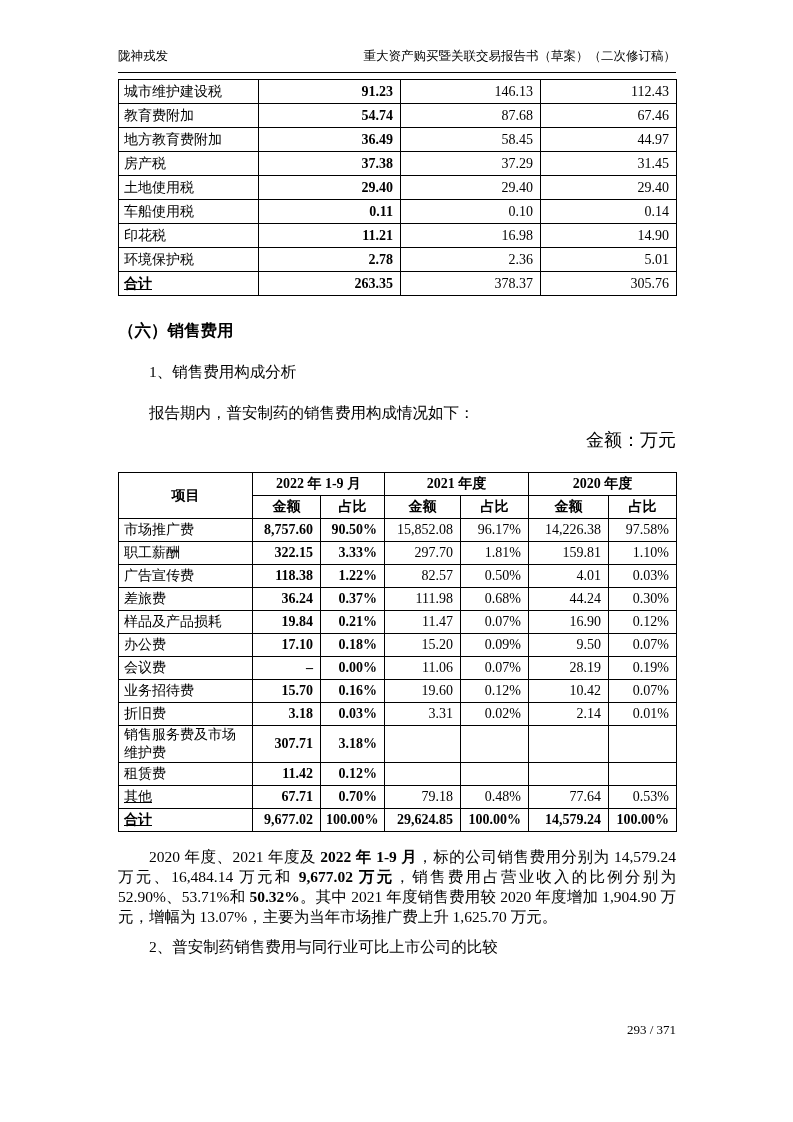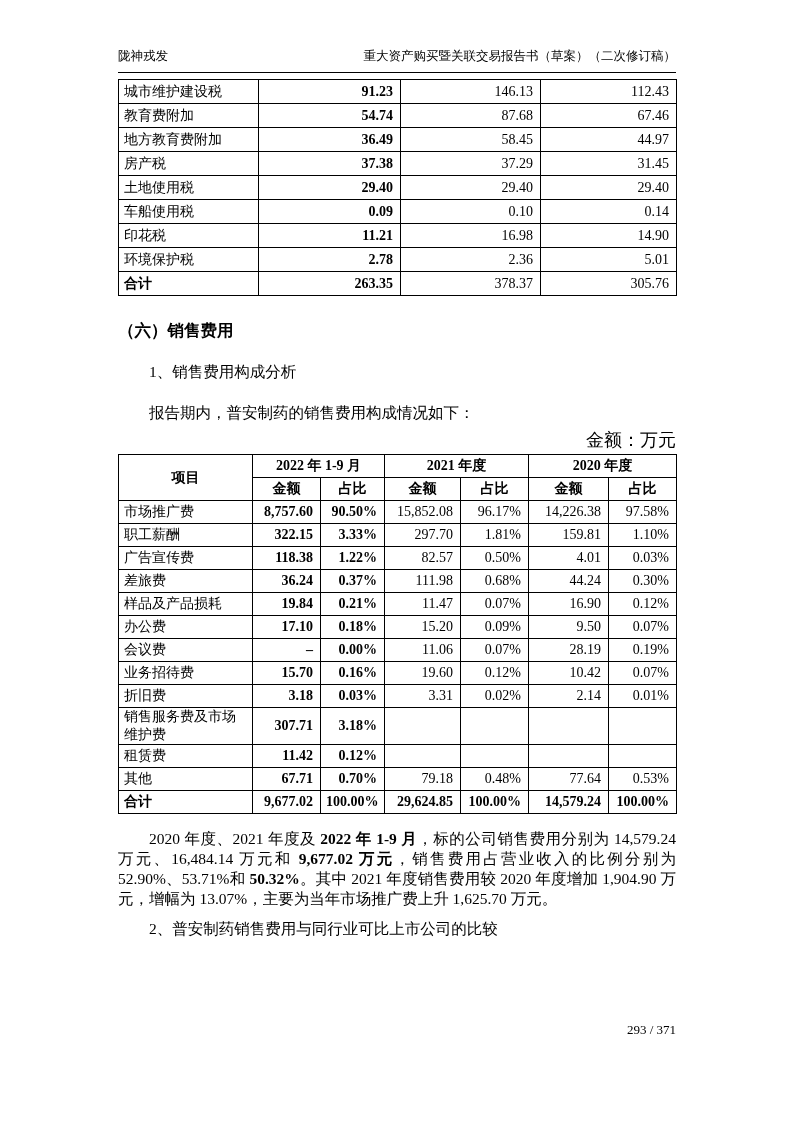--- a/index.html
+++ b/index.html
@@ -15,27 +15,27 @@
     display:flex; justify-content:space-between; align-items:flex-end;
     font-size:12.5px; padding-bottom:7px; border-bottom:1px solid #000;
   }
 
   table { border-collapse:collapse; table-layout:fixed; width:100%; }
   th, td { border:1px solid #000; overflow:hidden; }
 
   .tax-table { margin-top:6px; font-size:14px; }
   .tax-table td { height:24px; padding:0 5px; }
 
-  .expense-table { margin-top:2px; font-size:14px;border-radius:21px; }
+  .expense-table { margin-top:20px; font-size:14px;border-radius:21px; }
   .expense-table th, .expense-table td { height:23px; padding:0 5px; }
   .expense-table th { font-weight:bold; text-align:center; }
 
   td.lbl { text-align:left; }
   td.num { text-align:right; padding-right:7px; }
-  .ctr { text-align:center; }
+  .ctr { text-align:center;text-decoration:underline; }
   .b { font-weight:bold; }
 
   .section-heading { margin-top:24px; font-size:16.5px; font-weight:bold; }
   .sub-heading { margin-top:20px; font-size:15.5px; text-indent:2em; }
   .intro { margin-top:20px; font-size:15.5px; text-indent:2em; }
   .unit-note { margin-top:4px; font-size:18px; text-align:right; }
 
   .analysis {
     margin-top:15px; font-size:15.5px; line-height:20px;
     text-align:justify; text-indent:2em;
@@ -90,21 +90,21 @@
           <td class="num">31.45</td>
         </tr>
         <tr>
           <td class="lbl">土地使用税</td>
           <td class="num b">29.40</td>
           <td class="num">29.40</td>
           <td class="num">29.40</td>
         </tr>
         <tr>
           <td class="lbl">车船使用税</td>
-          <td class="num b">0.09</td>
+          <td class="num b">0.11</td>
           <td class="num">0.10</td>
           <td class="num">0.14</td>
         </tr>
         <tr>
           <td class="lbl">印花税</td>
           <td class="num b">11.21</td>
           <td class="num">16.98</td>
           <td class="num">14.90</td>
         </tr>
         <tr>

